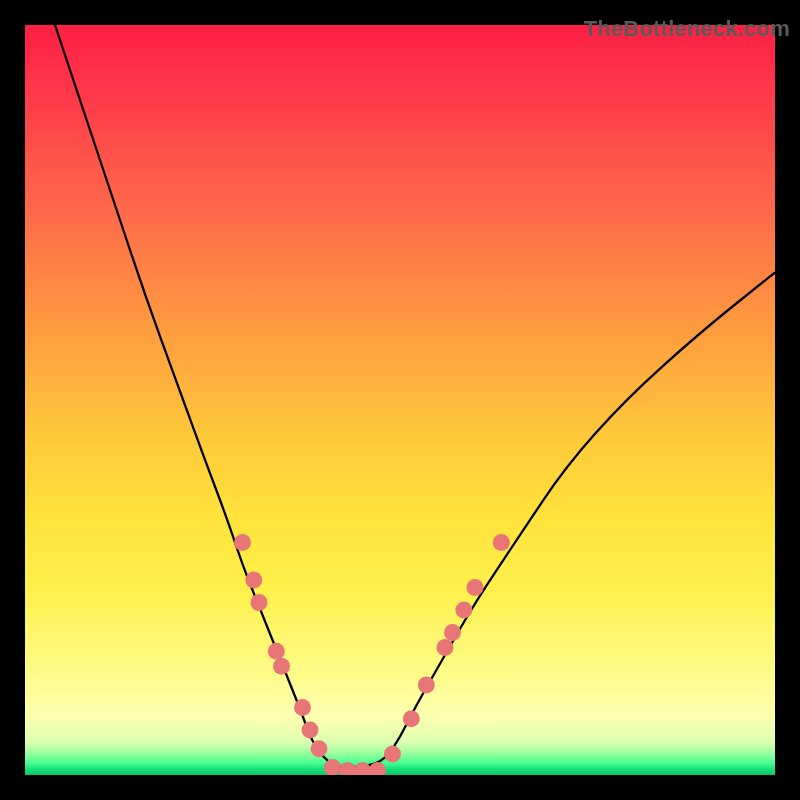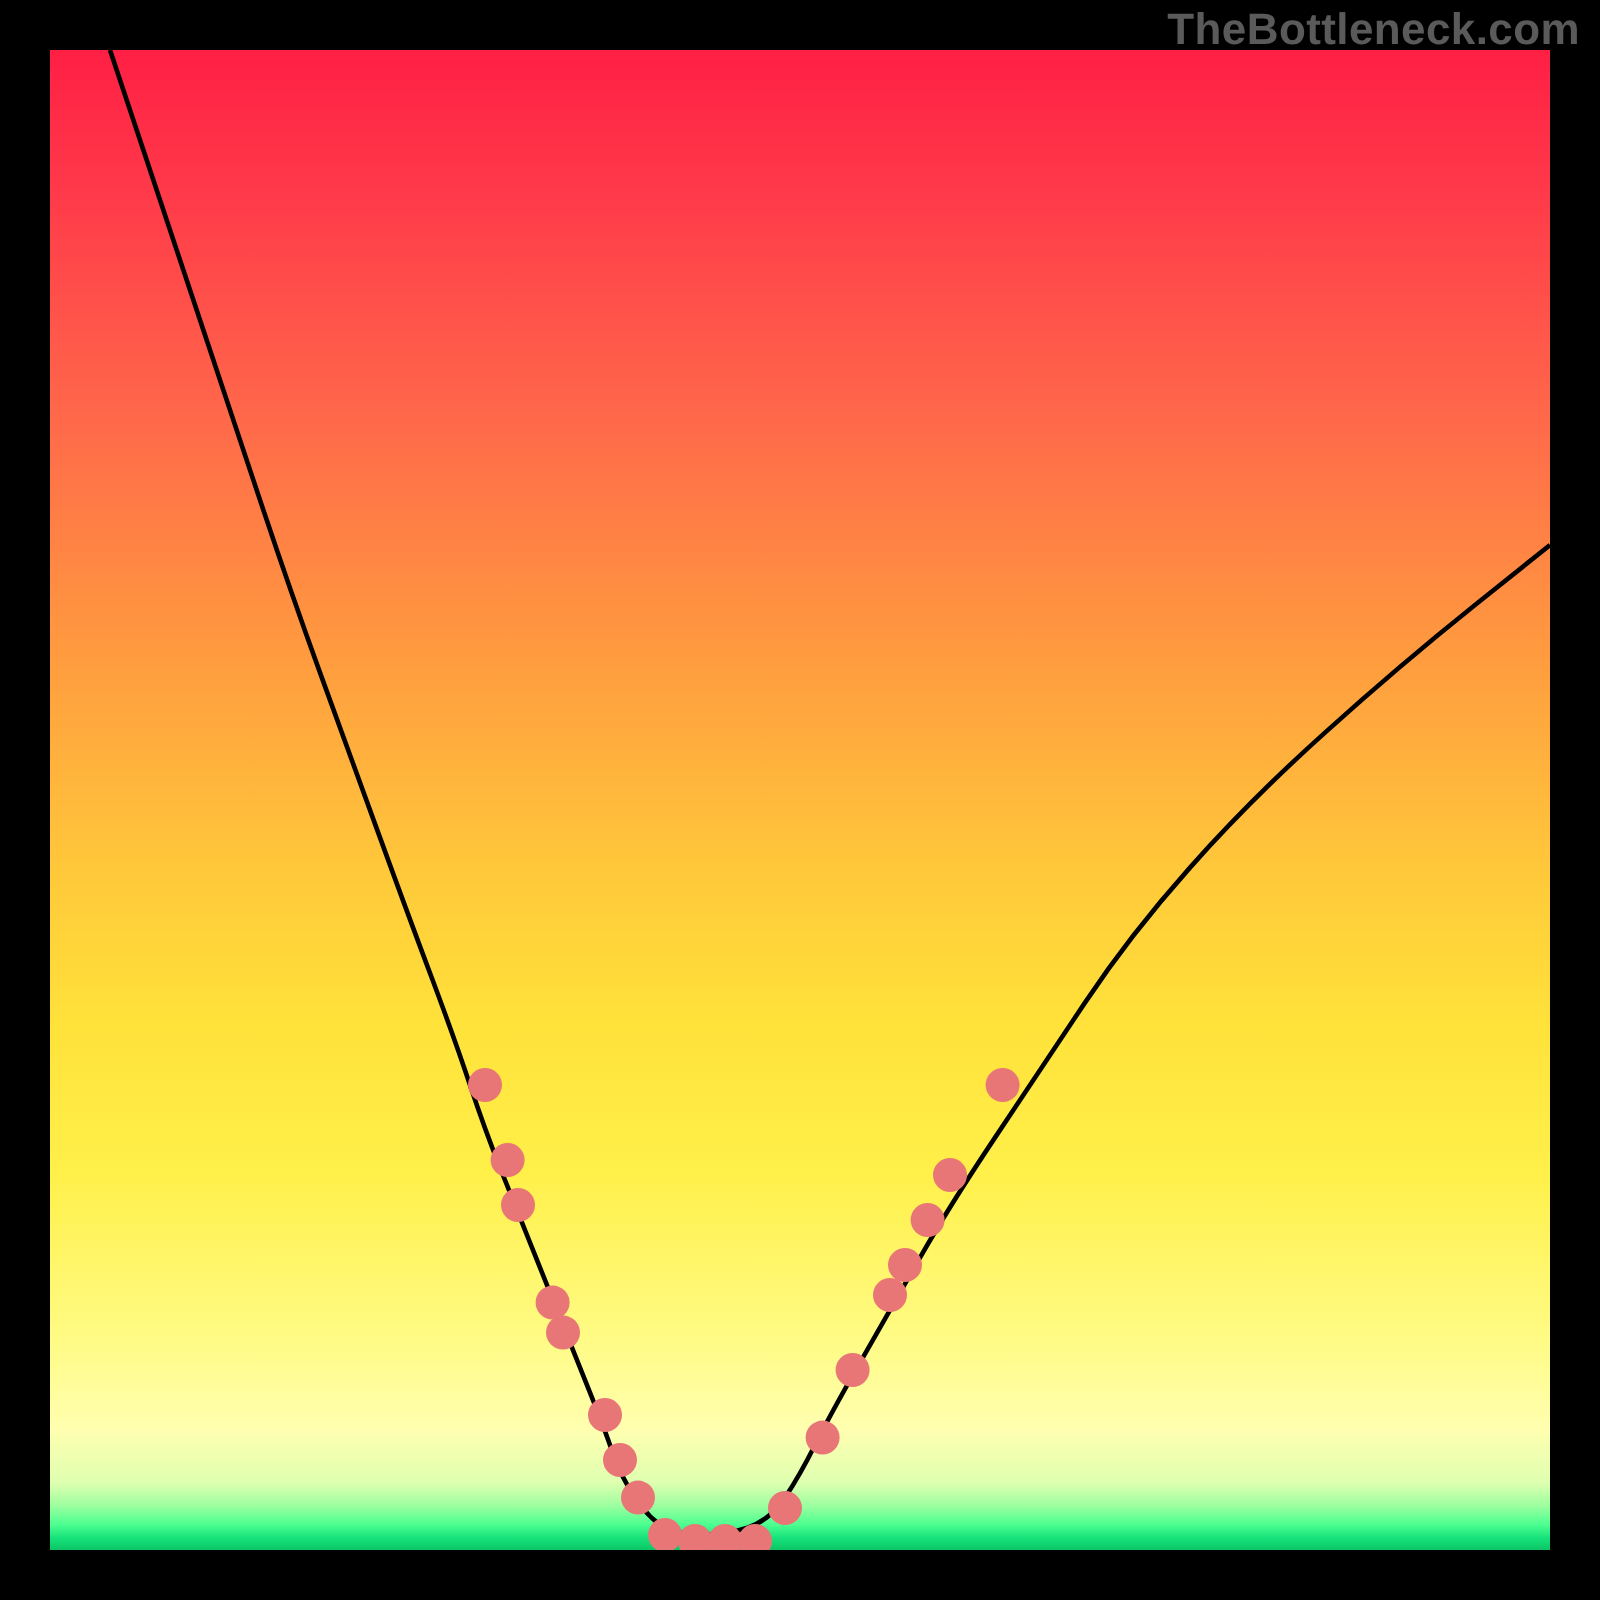--- a/index.html
+++ b/index.html
@@ -51,21 +51,21 @@
     fill: none;
     stroke: #000;
     stroke-width: 2.3;
   }
   .dot {
     fill: #e97676;
     stroke: none;
   }
   .watermark {
     position: absolute;
-    top: 2px;
+    top: 16px;
     right: 10px;
     font-family: Arial, Helvetica, sans-serif;
     font-size: 22px;
     font-weight: 600;
     color: #5a5a5a;
     letter-spacing: 0.2px;
   }
 </style>
 </head>
 <body>

